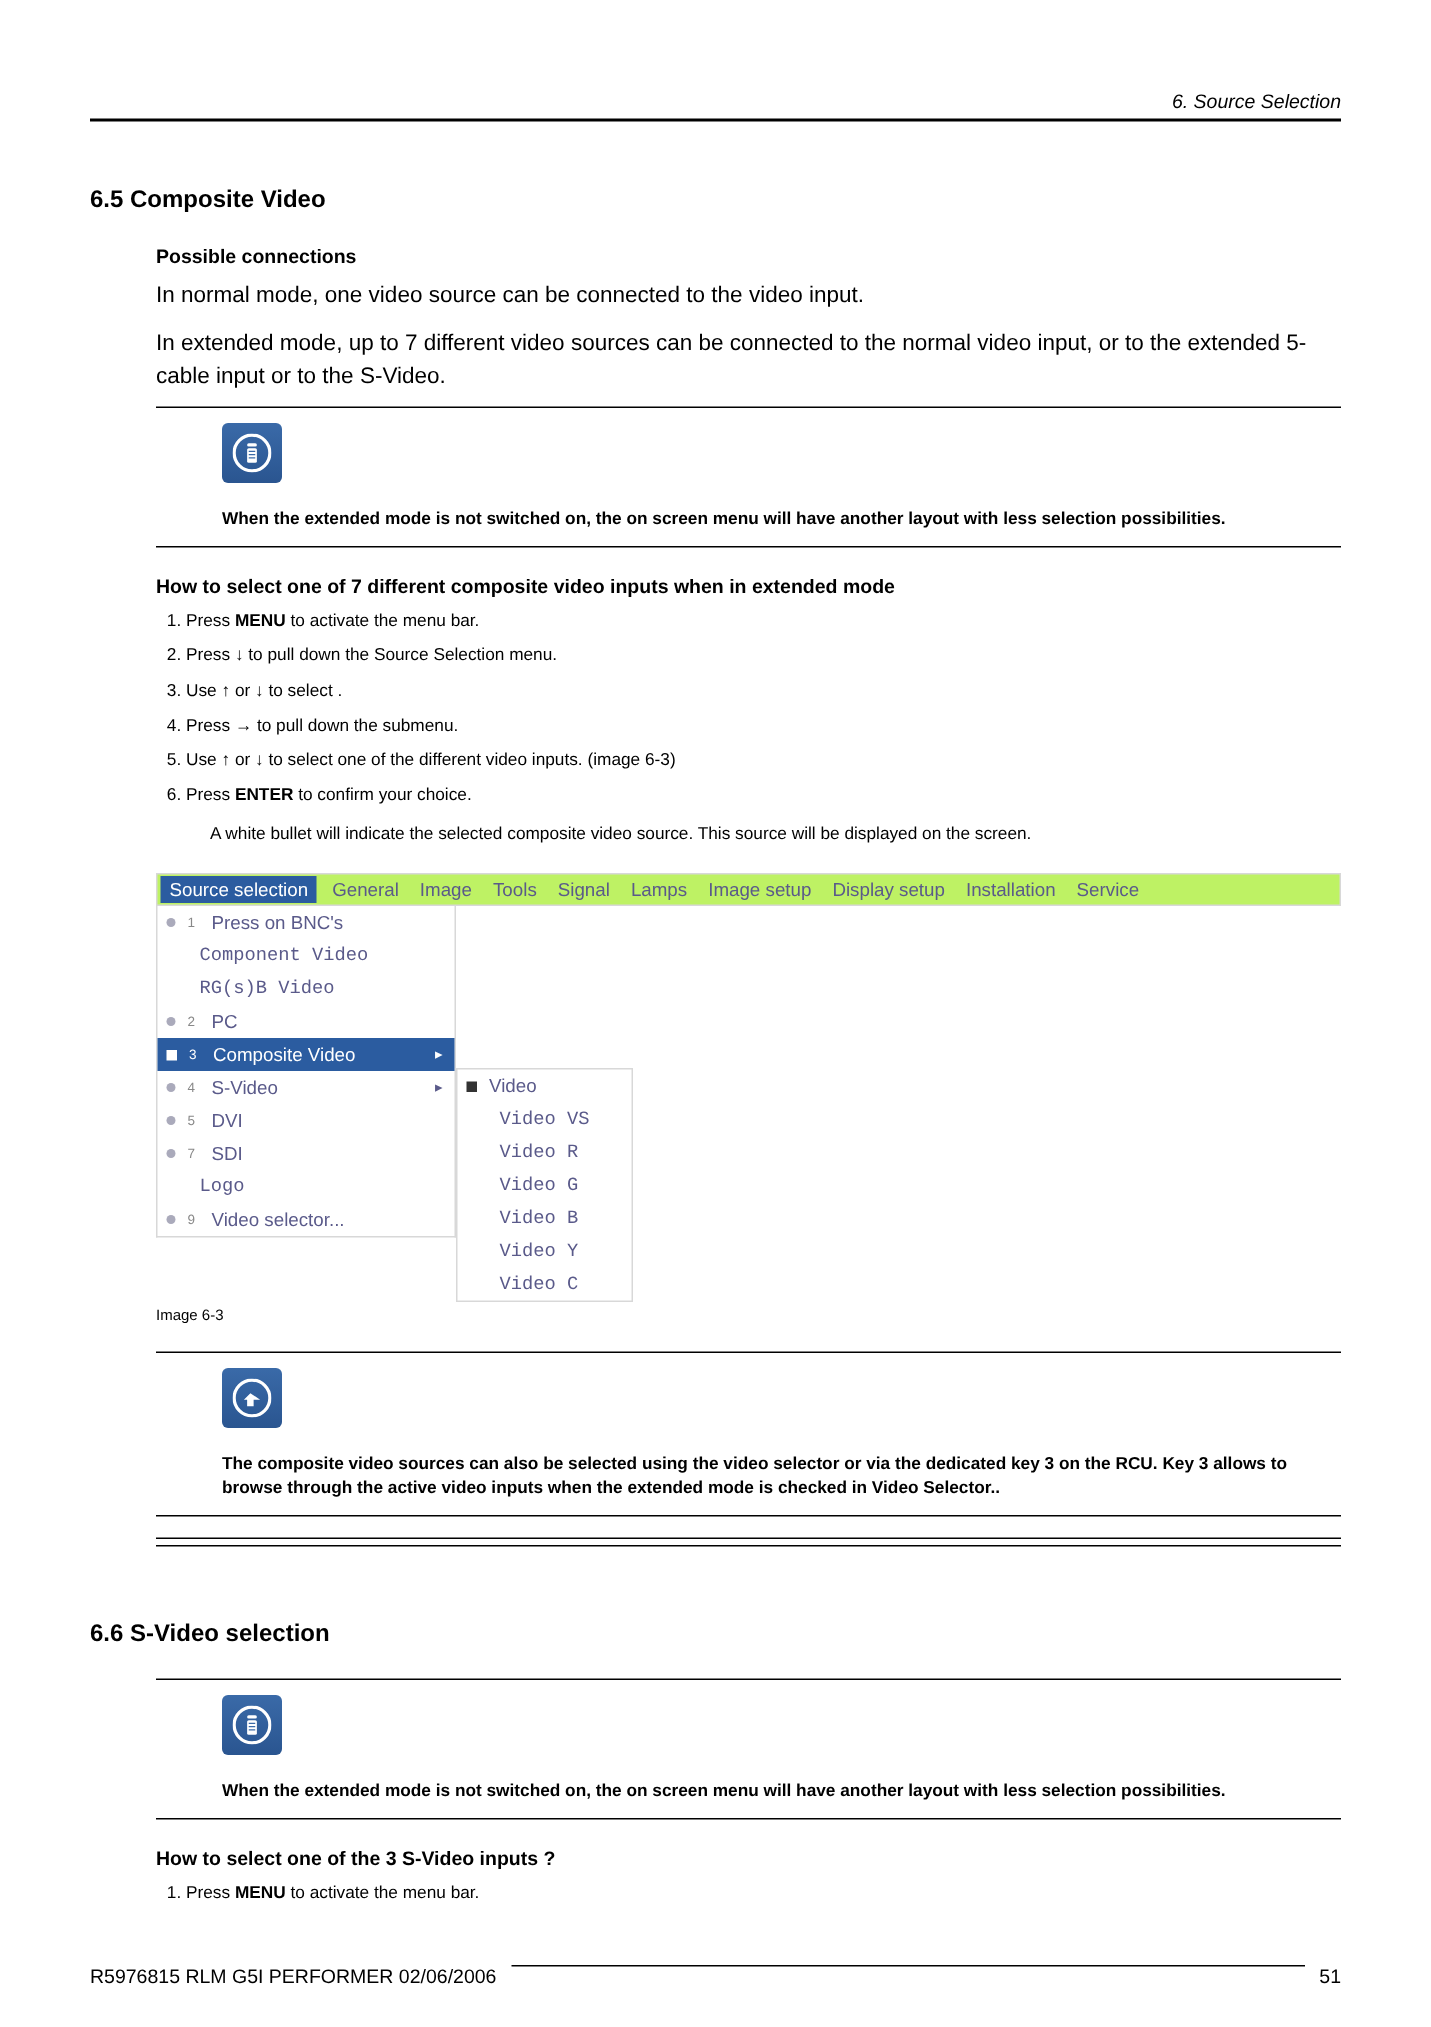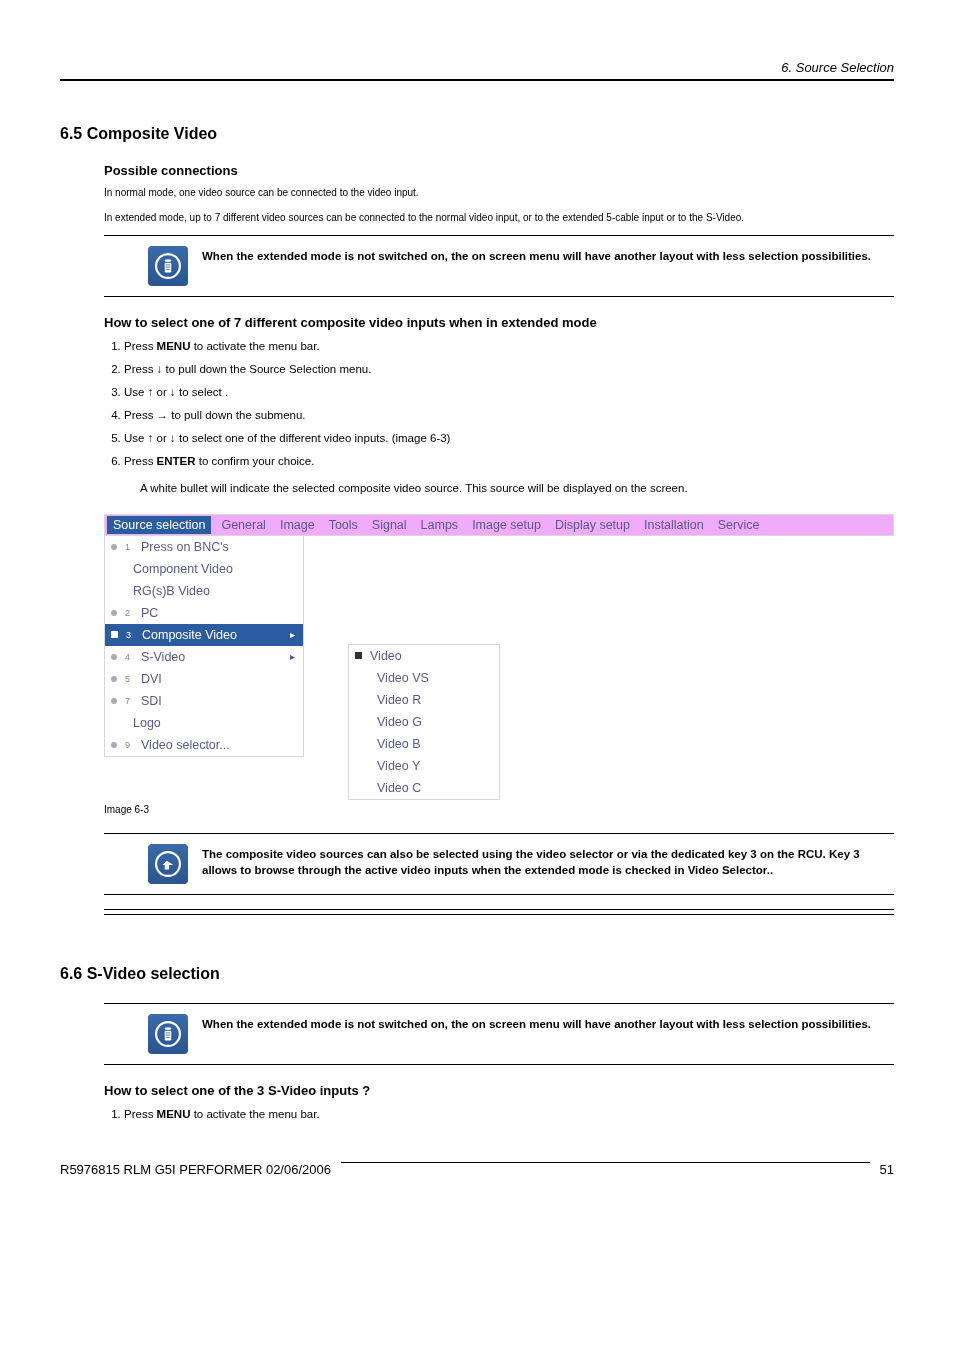--- a/index.html
+++ b/index.html
@@ -33,21 +33,21 @@
     font-weight: bold;
     margin-bottom: 20px;
     margin-top: 44px;
   }
   h2.subheading {
     font-size: 13px;
     font-weight: bold;
     margin: 18px 0 8px 44px;
   }
   p.body {
-    font-size: 10px;
+    font-size: 15px;
     margin: 0 0 10px 44px;
     line-height: 1.45;
   }
   ol.steps {
     margin: 0 0 10px 64px;
     padding: 0;
     font-size: 11.5px;
   }
   ol.steps li {
     margin-bottom: 7px;
@@ -56,20 +56,21 @@
   .indent-note {
     font-size: 11.5px;
     margin: 2px 0 0 80px;
     line-height: 1.4;
   }
   .callout {
     display: flex;
     align-items: flex-start;
     margin: 10px 0 10px 44px;
     gap: 14px;
+    flex-direction: column;
   }
   .callout-icon {
     width: 40px;
     height: 40px;
     flex: 0 0 40px;
     border-radius: 4px;
     display: flex;
     align-items: center;
     justify-content: center;
   }
@@ -89,43 +90,42 @@
   .callout-block .section-rule { margin-left: 0; }
 
   
   .figure {
     margin: 18px 0 4px 44px;
     background: #fff;
   }
   .menubar {
     display: flex;
     gap: 14px;
-    background: #f0abfc;
+    background: #bef264;
     padding: 3px 6px;
     border: 1px solid #d8d8d8;
     font-size: 12.5px;
     color: #5a5a8a;
   }
   .menubar .sel {
     background: #2b5ca0;
     color: #fff;
     padding: 2px 6px;
     margin: -2px -4px;
   }
   .menu-row { display: flex; align-items: flex-start; }
   .menu-col {
     background: #fff;
     border: 1px solid #d8d8d8;
     border-top: none;
     width: 200px;
   }
   .menu-col.sub {
-    width: 152px;
+    width: 118px;
     border-top: 1px solid #d8d8d8;
-    margin-left: 44px;
   }
   .menu-item {
     display: flex;
     align-items: center;
     padding: 4px 8px 4px 6px;
     font-size: 12.5px;
     color: #5a5a8a;
     position: relative;
   }
   .menu-item .dot {
@@ -141,21 +141,21 @@
     display: inline-block; margin-right: 6px;
   }
   .menu-item.hl {
     background: #2b5ca0; color: #fff;
   }
   .menu-item.hl .sq { background: #fff; }
   .menu-item .arrow {
     margin-left: auto; font-size: 10px;
   }
   .menu-item.hl .arrow { color: #fff; }
-  .menu-item.inner { padding-left: 28px; }
+  .menu-item.inner { padding-left: 28px; font-family: Liberation Mono, monospace; }
   .caption {
     font-size: 10px;
     margin: 4px 0 18px 44px;
   }
   .footer {
     display: flex;
     justify-content: space-between;
     font-size: 13px;
     margin-top: 40px;
   }

